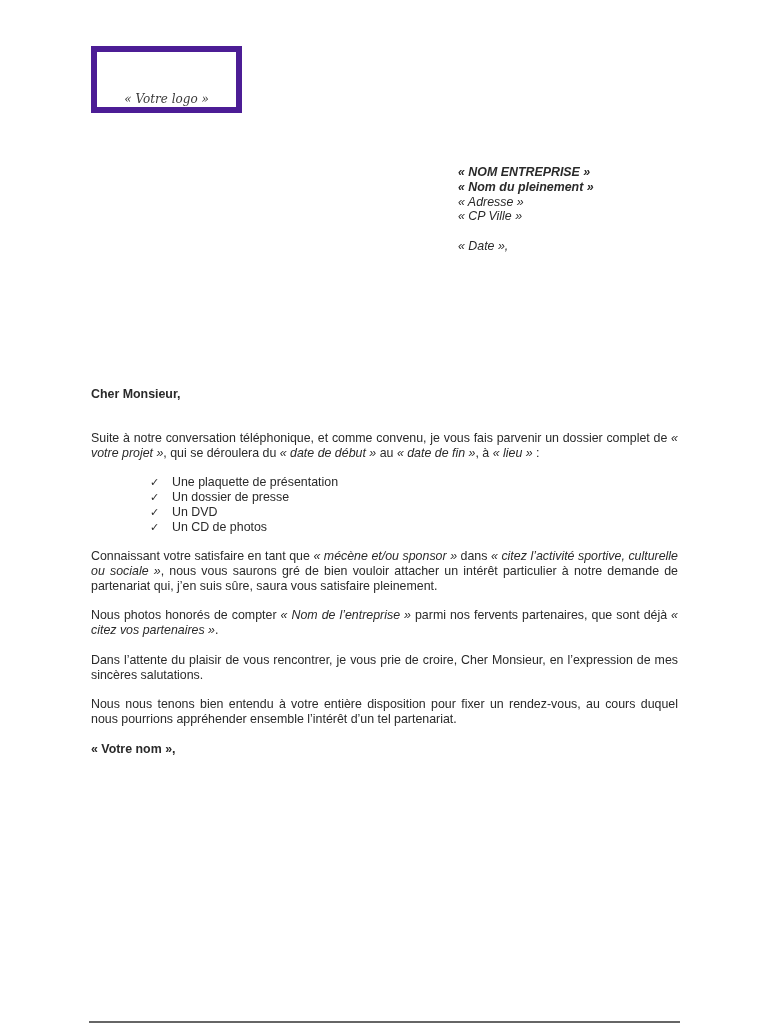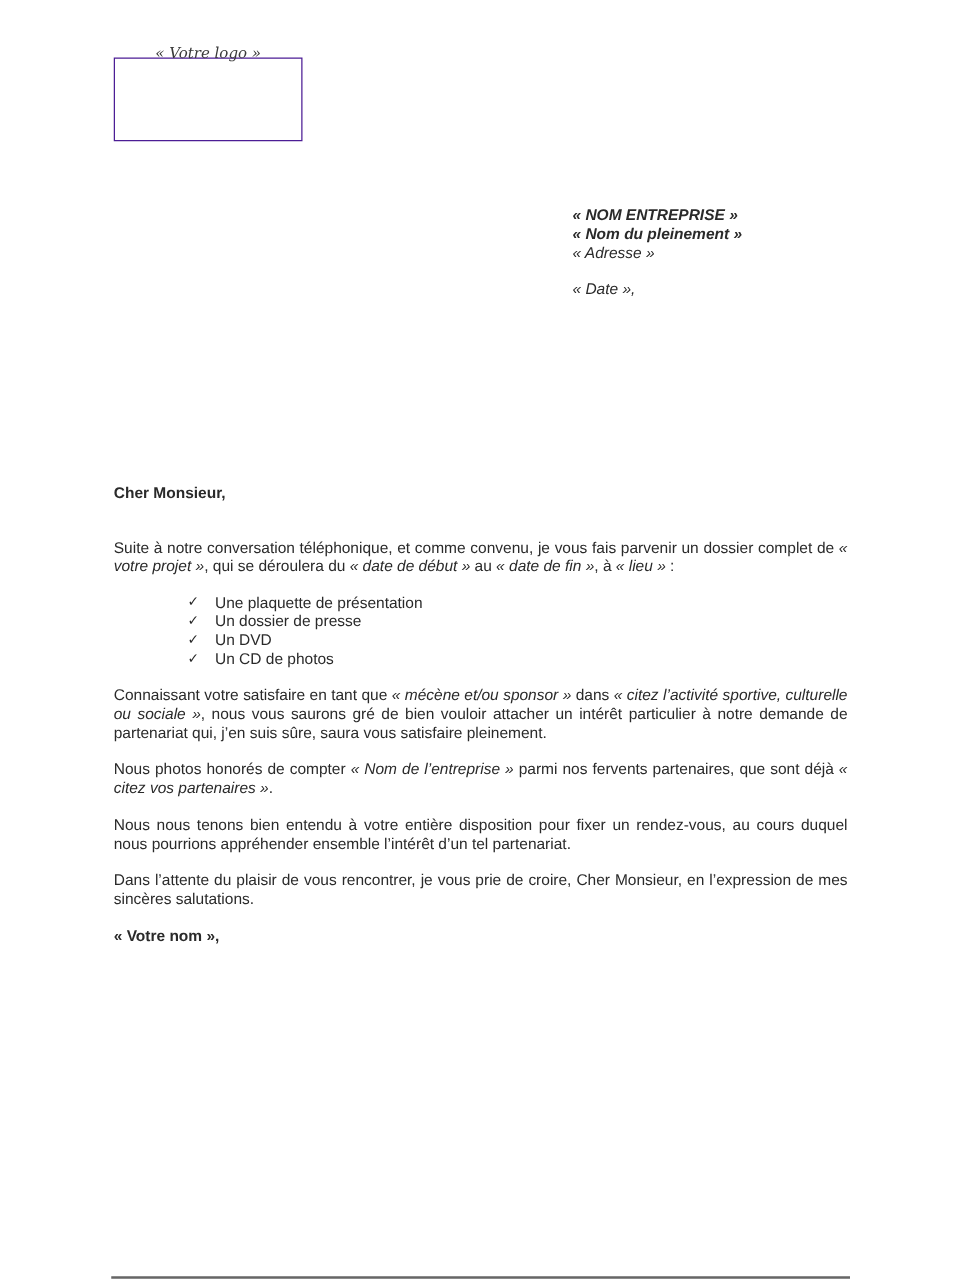--- a/index.html
+++ b/index.html
@@ -5,22 +5,22 @@
     html, body { margin: 0; padding: 0; background: #ffffff; }
     body {
       width: 768px; height: 1024px; position: relative; overflow: hidden;
       font-family: "Liberation Sans", sans-serif;
       color: #2a2a2a;
       font-size: 12.4px;
       line-height: 14.8px;
     }
     .logo-box {
       position: absolute; left: 91px; top: 46px; width: 151px; height: 67px;
-      border: 1px solid #4c1d95; box-sizing: border-box;
-      display: flex; align-items: flex-start; justify-content: center;
+      border: 6px solid #4c1d95; box-sizing: border-box;
+      display: flex; align-items: flex-end; justify-content: center;
     }
     .logo-text {
       font-family: "DejaVu Serif", "Liberation Serif", serif;
       font-style: italic; font-size: 12px; color: #3a3a3a;
       margin-top: -12px;
     }
     .recipient {
       position: absolute; left: 458px; top: 165px; width: 260px;
     }
     .recipient div { white-space: nowrap; }
@@ -47,20 +47,21 @@
 <body>
 
 <div class="logo-box">
   <span class="logo-text">« Votre logo »</span>
 </div>
 
 <div class="recipient">
   <div class="b i">« NOM ENTREPRISE »</div>
   <div class="b i">« Nom du pleinement »</div>
   <div class="i">« Adresse »</div>
+  <div class="i">« CP Ville »</div>
   <div class="gap"></div>
   <div class="i">« Date »,</div>
 </div>
 
 <div class="body-block">
   <div class="salutation">Cher Monsieur,</div>
 
   <p><span>Suite à notre conversation téléphonique, et comme convenu, je vous fais parvenir un dossier complet de </span><span class="i">« votre projet »</span><span>, qui se déroulera du </span><span class="i">« date de début »</span><span> au </span><span class="i">« date de fin »</span><span>, à </span><span class="i">« lieu »</span><span> :</span></p>
 
   <ul class="checklist">
@@ -80,22 +81,22 @@
         <span class="check">✓</span>
         <span>Un CD de photos</span>
       </li>
   </ul>
 
   <p><span>Connaissant votre satisfaire en tant que </span><span class="i">« mécène et/ou sponsor »</span><span> dans </span><span class="i">« citez l’activité sportive, culturelle ou sociale »</span><span>, nous vous saurons gré de bien vouloir attacher un intérêt particulier à notre demande de partenariat qui, j’en suis sûre, saura vous satisfaire pleinement.</span></p>
 
 
   <p><span>Nous photos honorés de compter </span><span class="i">« Nom de l’entreprise »</span><span> parmi nos fervents partenaires, que sont déjà </span><span class="i">« citez vos partenaires »</span><span>.</span></p>
 
+  <p>Dans l’attente du plaisir de vous rencontrer, je vous prie de croire, Cher Monsieur, en l’expression de mes sincères salutations.</p>
+
   <p>Nous nous tenons bien entendu à votre entière disposition pour fixer un rendez-vous, au cours duquel nous pourrions appréhender ensemble l’intérêt d’un tel partenariat.</p>
-
-  <p>Dans l’attente du plaisir de vous rencontrer, je vous prie de croire, Cher Monsieur, en l’expression de mes sincères salutations.</p>
 
   <div class="signature">
     <div>« Votre nom »,</div>
   </div>
 </div>
 
 <div class="footer-line"></div>
 
 </body></html>

